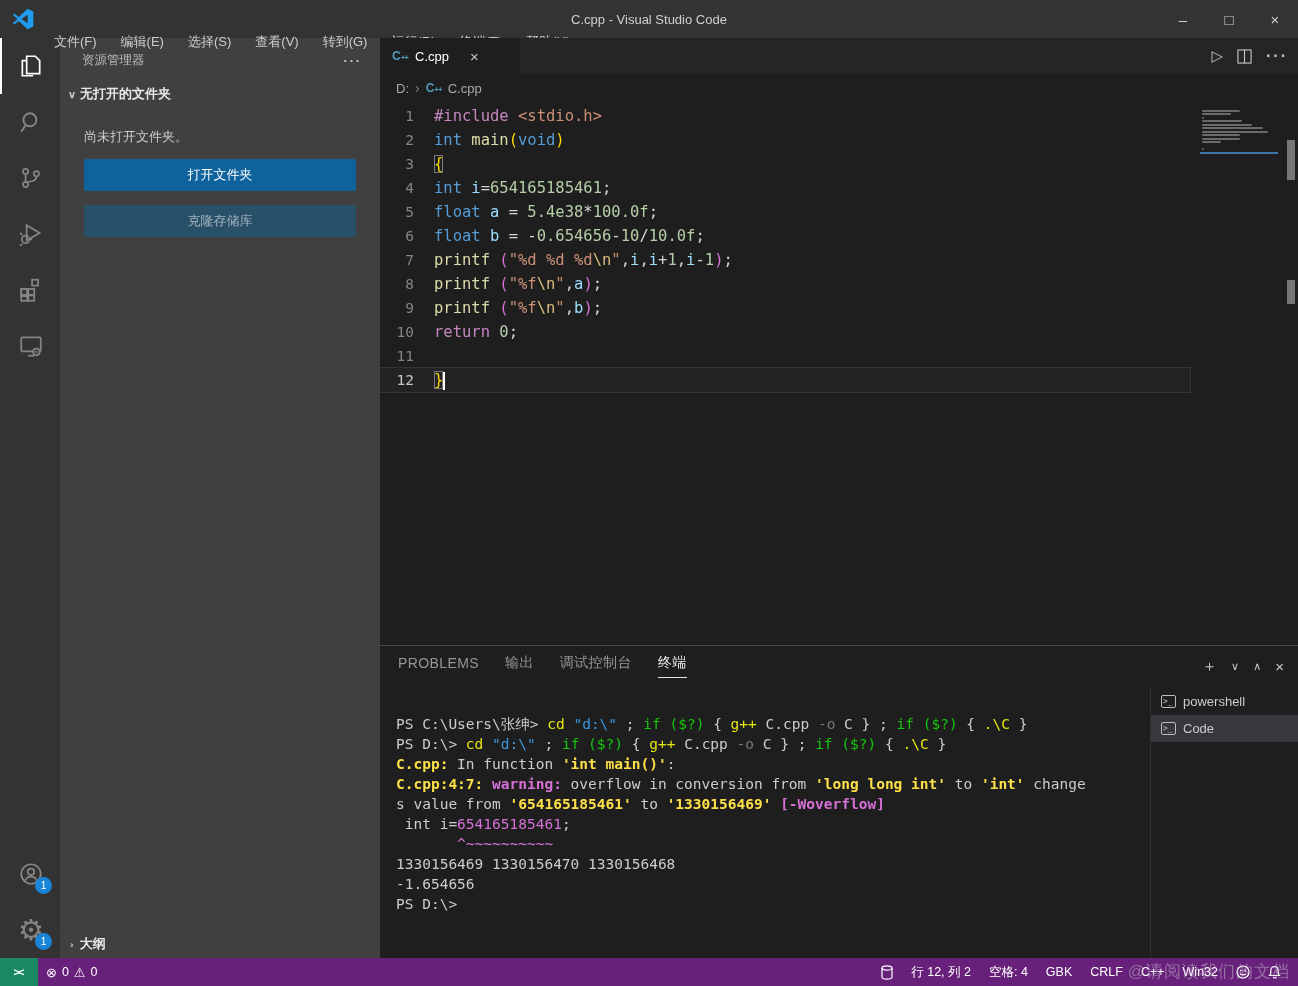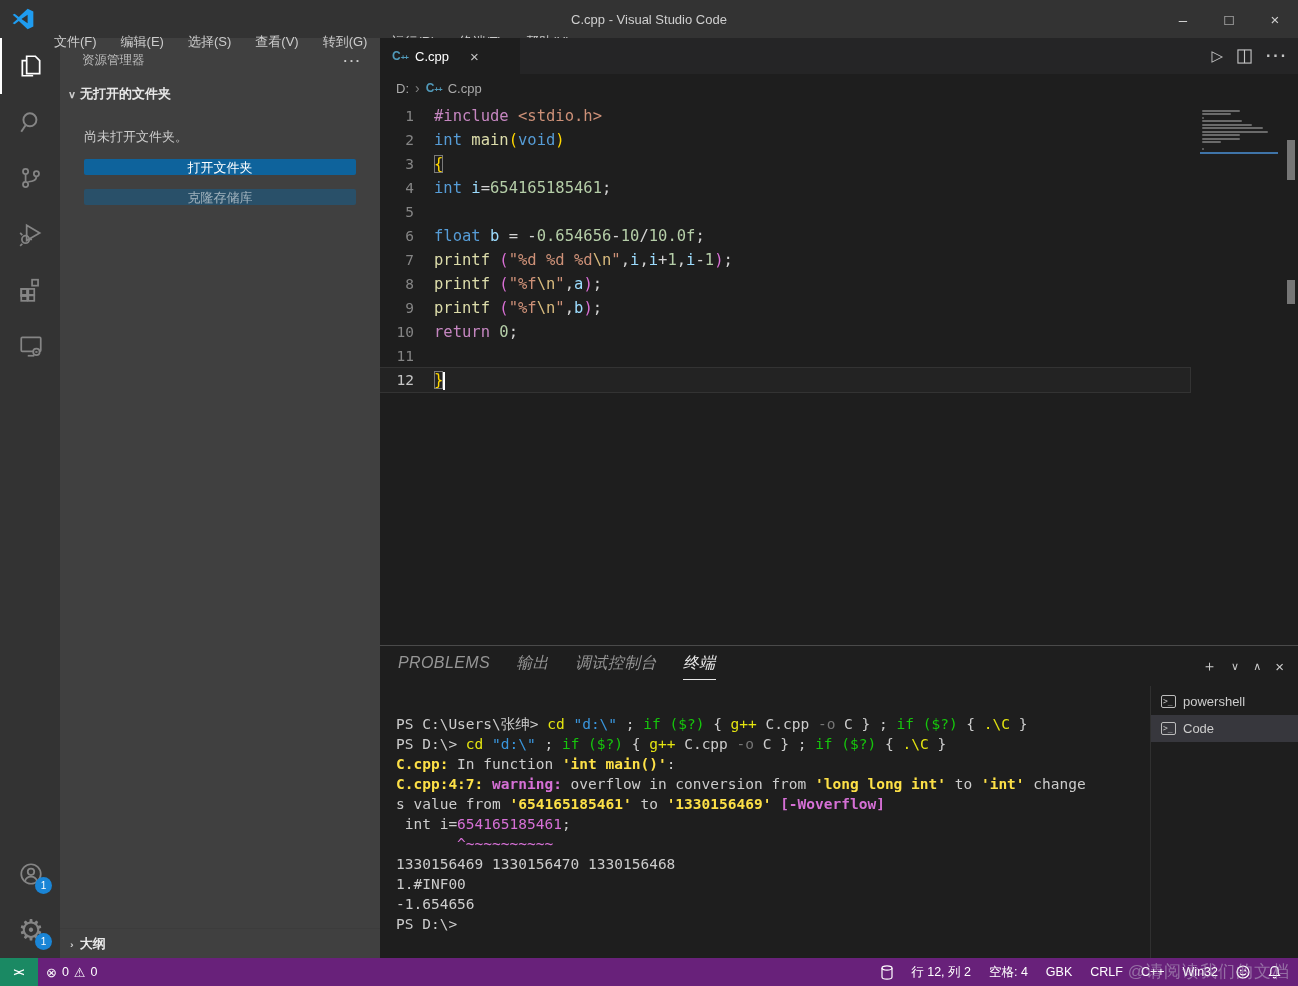--- a/index.html
+++ b/index.html
@@ -23,21 +23,21 @@
   .badge { position:absolute; right:8px; bottom:8px; min-width:17px; height:17px; border-radius:9px; background:#1a85d6; color:#fff; font-size:10px; display:flex; align-items:center; justify-content:center; padding:0 3px; }
   .gear-glyph { font-size:29px; line-height:1; }
   
   .sidebar { width:320px; background:#404040; color:#cccccc; display:flex; flex-direction:column; font-size:13px;justify-content:flex-end; }
   .sidebar-header { display:flex; align-items:center; justify-content:space-between; padding:14px 18px 10px 22px; color:#bbbbbb; font-size:12.5px; }
   .ellipsis-btn { color:#cccccc; letter-spacing:2px; font-weight:bold; }
   .section-header { display:flex; align-items:center; gap:4px; padding:6px 8px; font-weight:bold; color:#e7e7e7; }
   .chev { font-size:11px; color:#cccccc; transform:scaleY(.9); }
   .sidebar-body { flex:1; padding:10px 24px 0 24px; line-height:20px; }
   .sb-text { margin:8px 0 12px; color:#cccccc; }
-  .sb-btn { display:block; width:100%; height:16px; background:#0e639c; border:none; color:#ffffff; font-size:13px; border-radius:2px; margin:4px 0 14px; font-family:inherit; }
+  .sb-btn { display:block; width:100%; height:32px; background:#0e639c; border:none; color:#ffffff; font-size:13px; border-radius:2px; margin:4px 0 14px; font-family:inherit; }
   .sb-btn.disabled { background:rgba(14,99,156,.45); color:rgba(255,255,255,.55); }
   .sb-link { color:#3794ff; text-decoration:none; }
   .outline-row { border-top:1px solid #3c3c3c; height:30px; display:flex; align-items:center; gap:6px; padding-left:10px; font-weight:bold; color:#e7e7e7; }
   
   .editor-region { flex:1; display:flex; flex-direction:column; background:#1e1e1e; min-width:0; }
   .tabbar { height:36px; background:#252526; display:flex; align-items:stretch; position:relative; }
   .tab { display:flex; align-items:center; gap:7px; padding:0 10px 0 12px; background:#1e1e1e; color:#ffffff; font-size:13px; min-width:140px; }
   .tab-close { margin-left:14px; color:#c5c5c5; font-size:15px; }
   .editor-actions { position:absolute; right:10px; top:0; height:36px; display:flex; align-items:center; gap:14px; color:#c5c5c5; }
   .ea-run { font-size:15px; }
@@ -59,21 +59,21 @@
   .tk-match{outline:1px solid #7a7a7a; outline-offset:-1px;}
   .cursor { display:inline-block; width:2px; height:18px; background:#ffffff; vertical-align:middle; }
   .minimap { position:absolute; top:6px; right:20px; width:78px; }
   .mm-line { height:2px; margin:1.5px 6px 1.5px 2px; background:#6a6a6a; border-radius:1px; }
   .mm-cursor { height:2px; margin-top:2px; background:#3f74a8; }
   .ruler { position:absolute; top:0; right:2px; width:10px; height:100%; }
   .ruler-mark { position:absolute; right:1px; width:8px; background:#767676; }
   
   .panel { height:313px; border-top:1px solid #4a4a4a; display:flex; flex-direction:column; background:#1e1e1e; }
   .panel-tabs { height:40px; display:flex; align-items:center; gap:26px; padding-left:18px; position:relative; }
-  .panel-tab { color:#969696; font-size:16px; letter-spacing:.4px; padding-bottom:5px; border-bottom:1px solid transparent;font-style:italic; }
+  .panel-tab { color:#969696; font-size:14px; letter-spacing:.4px; padding-bottom:5px; border-bottom:1px solid transparent; }
   .panel-tab.active { color:#e7e7e7; border-bottom:1px solid #e7e7e7; }
   .panel-actions { position:absolute; right:14px; top:0; height:40px; display:flex; align-items:center; gap:14px; color:#cccccc; font-size:15px; }
   .panel-body { flex:1; display:flex; min-height:0; }
   .terminal-output { flex:1; padding:28px 4px 0 16px; font-family:"DejaVu Sans Mono","Liberation Mono",monospace; font-size:14.5px; overflow:hidden; }
   .term-line { height:20px; line-height:20px; white-space:pre; }
   .tk-w{color:#cccccc} .tk-wb{color:#fde047; font-weight:bold} .tk-y{color:#e5e510}
   .tk-cy{color:#3a96dd} .tk-g{color:#16c60c} .tk-dim{color:#767676}
   .tk-mag{color:#d670d6} .tk-magb{color:#d670d6; font-weight:bold}
   .terminal-list { width:148px; border-left:1px solid #303030; padding-top:2px; }
   .term-item { height:27px; display:flex; align-items:center; gap:7px; padding-left:10px; color:#cccccc; font-size:13px; }
@@ -219,21 +219,21 @@
       <span class="bc-sep">›</span>
       <span class="cpp-badge">C<small>++</small></span>
       <span>C.cpp</span>
     </div>
     <div class="code-area">
       <div class="code-lines">
           <div class="code-line"><span class="ln">1</span><span class="lc"><span class="tk-pp">#include</span><span class="tk-pl"> </span><span class="tk-str">&lt;stdio.h&gt;</span></span></div>
           <div class="code-line"><span class="ln">2</span><span class="lc"><span class="tk-kw">int</span><span class="tk-pl"> </span><span class="tk-fn">main</span><span class="tk-b1">(</span><span class="tk-kw">void</span><span class="tk-b1">)</span></span></div>
           <div class="code-line"><span class="ln">3</span><span class="lc"><span class="tk-b1 tk-match">{</span></span></div>
           <div class="code-line"><span class="ln">4</span><span class="lc"><span class="tk-kw">int</span><span class="tk-pl"> </span><span class="tk-var">i</span><span class="tk-pl">=</span><span class="tk-num">654165185461</span><span class="tk-pl">;</span></span></div>
-          <div class="code-line"><span class="ln">5</span></div>
+          <div class="code-line"><span class="ln">5</span><span class="lc"><span class="tk-kw">float</span><span class="tk-pl"> </span><span class="tk-var">a</span><span class="tk-pl"> = </span><span class="tk-num">5.4e38</span><span class="tk-pl">*</span><span class="tk-num">100.0f</span><span class="tk-pl">;</span></span></div>
           <div class="code-line"><span class="ln">6</span><span class="lc"><span class="tk-kw">float</span><span class="tk-pl"> </span><span class="tk-var">b</span><span class="tk-pl"> = </span><span class="tk-pl">-</span><span class="tk-num">0.654656</span><span class="tk-pl">-</span><span class="tk-num">10</span><span class="tk-pl">/</span><span class="tk-num">10.0f</span><span class="tk-pl">;</span></span></div>
           <div class="code-line"><span class="ln">7</span><span class="lc"><span class="tk-fn">printf</span><span class="tk-pl"> </span><span class="tk-b2">(</span><span class="tk-str">"%d %d %d</span><span class="tk-esc">\n</span><span class="tk-str">"</span><span class="tk-pl">,</span><span class="tk-var">i</span><span class="tk-pl">,</span><span class="tk-var">i</span><span class="tk-pl">+</span><span class="tk-num">1</span><span class="tk-pl">,</span><span class="tk-var">i</span><span class="tk-pl">-</span><span class="tk-num">1</span><span class="tk-b2">)</span><span class="tk-pl">;</span></span></div>
           <div class="code-line"><span class="ln">8</span><span class="lc"><span class="tk-fn">printf</span><span class="tk-pl"> </span><span class="tk-b2">(</span><span class="tk-str">"%f</span><span class="tk-esc">\n</span><span class="tk-str">"</span><span class="tk-pl">,</span><span class="tk-var">a</span><span class="tk-b2">)</span><span class="tk-pl">;</span></span></div>
           <div class="code-line"><span class="ln">9</span><span class="lc"><span class="tk-fn">printf</span><span class="tk-pl"> </span><span class="tk-b2">(</span><span class="tk-str">"%f</span><span class="tk-esc">\n</span><span class="tk-str">"</span><span class="tk-pl">,</span><span class="tk-var">b</span><span class="tk-b2">)</span><span class="tk-pl">;</span></span></div>
           <div class="code-line"><span class="ln">10</span><span class="lc"><span class="tk-pp">return</span><span class="tk-pl"> </span><span class="tk-num">0</span><span class="tk-pl">;</span></span></div>
           <div class="code-line"><span class="ln">11</span><span class="lc"></span></div>
           <div class="code-line active"><span class="ln">12</span><span class="lc"><span class="tk-b1 tk-match">}</span><span class="cursor"></span></span></div>
         </div>
       <div class="minimap">
           <div class="mm-line" style="width: 37.8px;"></div>
@@ -272,21 +272,20 @@
       <div class="panel-body">
         <div class="terminal-output">
             <div class="term-line"><span class="tk-w">PS C:\Users\张绅&gt; </span><span class="tk-y">cd</span><span class="tk-w"> </span><span class="tk-cy">"d:\"</span><span class="tk-w"> ; </span><span class="tk-g">if</span><span class="tk-w"> </span><span class="tk-g">($?)</span><span class="tk-w"> { </span><span class="tk-y">g++</span><span class="tk-w"> C.cpp </span><span class="tk-dim">-o</span><span class="tk-w"> C } ; </span><span class="tk-g">if</span><span class="tk-w"> </span><span class="tk-g">($?)</span><span class="tk-w"> { </span><span class="tk-y">.\C</span><span class="tk-w"> }</span></div>
             <div class="term-line"><span class="tk-w">PS D:\&gt; </span><span class="tk-y">cd</span><span class="tk-w"> </span><span class="tk-cy">"d:\"</span><span class="tk-w"> ; </span><span class="tk-g">if</span><span class="tk-w"> </span><span class="tk-g">($?)</span><span class="tk-w"> { </span><span class="tk-y">g++</span><span class="tk-w"> C.cpp </span><span class="tk-dim">-o</span><span class="tk-w"> C } ; </span><span class="tk-g">if</span><span class="tk-w"> </span><span class="tk-g">($?)</span><span class="tk-w"> { </span><span class="tk-y">.\C</span><span class="tk-w"> }</span></div>
             <div class="term-line"><span class="tk-wb">C.cpp:</span><span class="tk-w"> In function </span><span class="tk-wb">'int main()'</span><span class="tk-w">:</span></div>
             <div class="term-line"><span class="tk-wb">C.cpp:4:7: </span><span class="tk-magb">warning: </span><span class="tk-w">overflow in conversion from </span><span class="tk-wb">'long long int'</span><span class="tk-w"> to </span><span class="tk-wb">'int'</span><span class="tk-w"> change</span></div>
             <div class="term-line"><span class="tk-w">s value from </span><span class="tk-wb">'654165185461'</span><span class="tk-w"> to </span><span class="tk-wb">'1330156469'</span><span class="tk-w"> </span><span class="tk-magb">[-Woverflow]</span></div>
             <div class="term-line"><span class="tk-w"> int i=</span><span class="tk-mag">654165185461</span><span class="tk-w">;</span></div>
             <div class="term-line"><span class="tk-w">       </span><span class="tk-mag">^~~~~~~~~~~</span></div>
             <div class="term-line"><span class="tk-w">1330156469 1330156470 1330156468</span></div>
-            <div class="term-line"><span class="tk-w">1.#INF00</span></div>
             <div class="term-line"><span class="tk-w">-1.654656</span></div>
             <div class="term-line"><span class="tk-w">PS D:\&gt;</span></div>
           </div>
         <div class="terminal-list">
             <div class="term-item">
               <span class="term-ico">&gt;_</span>
               <span>powershell</span>
             </div>
             <div class="term-item selected">
               <span class="term-ico">&gt;_</span>

